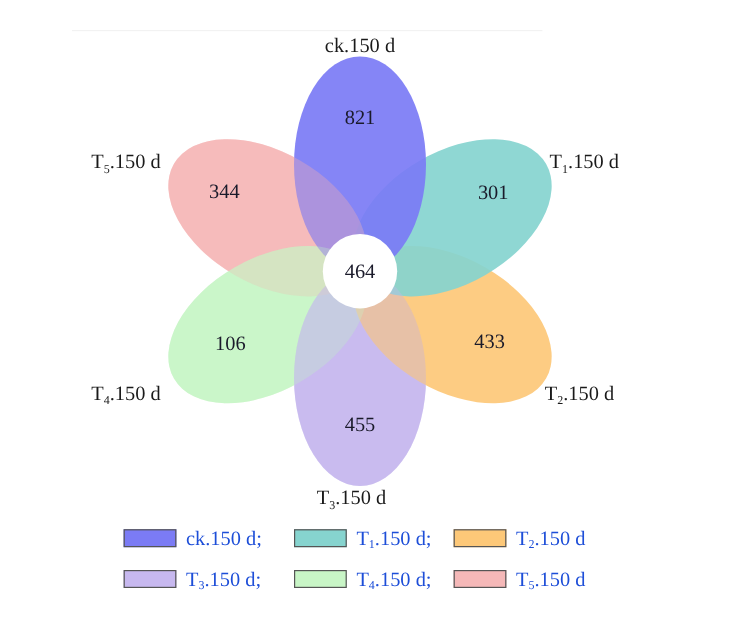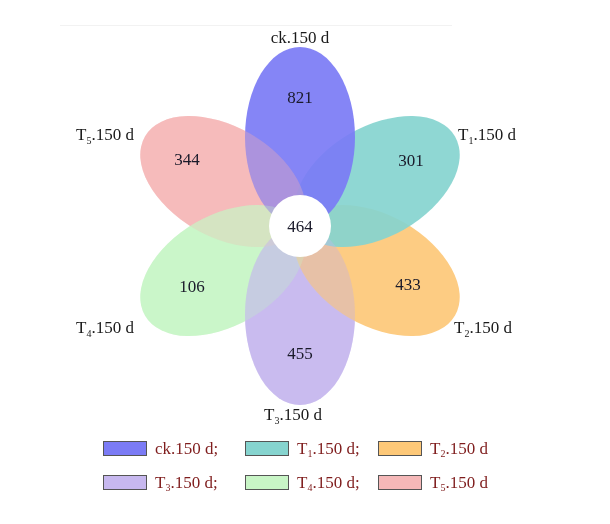--- a/index.html
+++ b/index.html
@@ -10,21 +10,21 @@
     .petal { opacity: 0.92; }
     .count { font-family: "Liberation Serif", serif; font-size: 17px; fill: #1a1a2a; }
     .label { font-family: "Liberation Serif", serif; font-size: 17px; fill: #1a1a1a; }
     .sub { font-size: 10px; }
     .legend { position: absolute; left: 103px; top: 438px; width: 420px; }
     .legend-row { position: absolute; left: 0; height: 22px; }
     .legend-item { position: absolute; top: 0; height: 22px; display: block; }
     .swatch { position: absolute; left: 0; top: 3px; width: 44px; height: 15px;
               border: 1px solid #555; box-sizing: border-box; }
     .legend-text { position: absolute; left: 52px; top: 0; white-space: nowrap;
-                   font-family: "Liberation Serif", serif; font-size: 17px; line-height: 22px; color: #7f1d1d; }
+                   font-family: "Liberation Serif", serif; font-size: 17px; line-height: 22px; color: #1d4ed8; }
     .legend-text sub { font-size: 10px; vertical-align: -3px; }
   </style>
 </head>
 <body>
 
 <div class="frame-line"></div>
 
 <svg class="flower" width="610" height="430" viewBox="0 0 610 430">
 
   <g>

